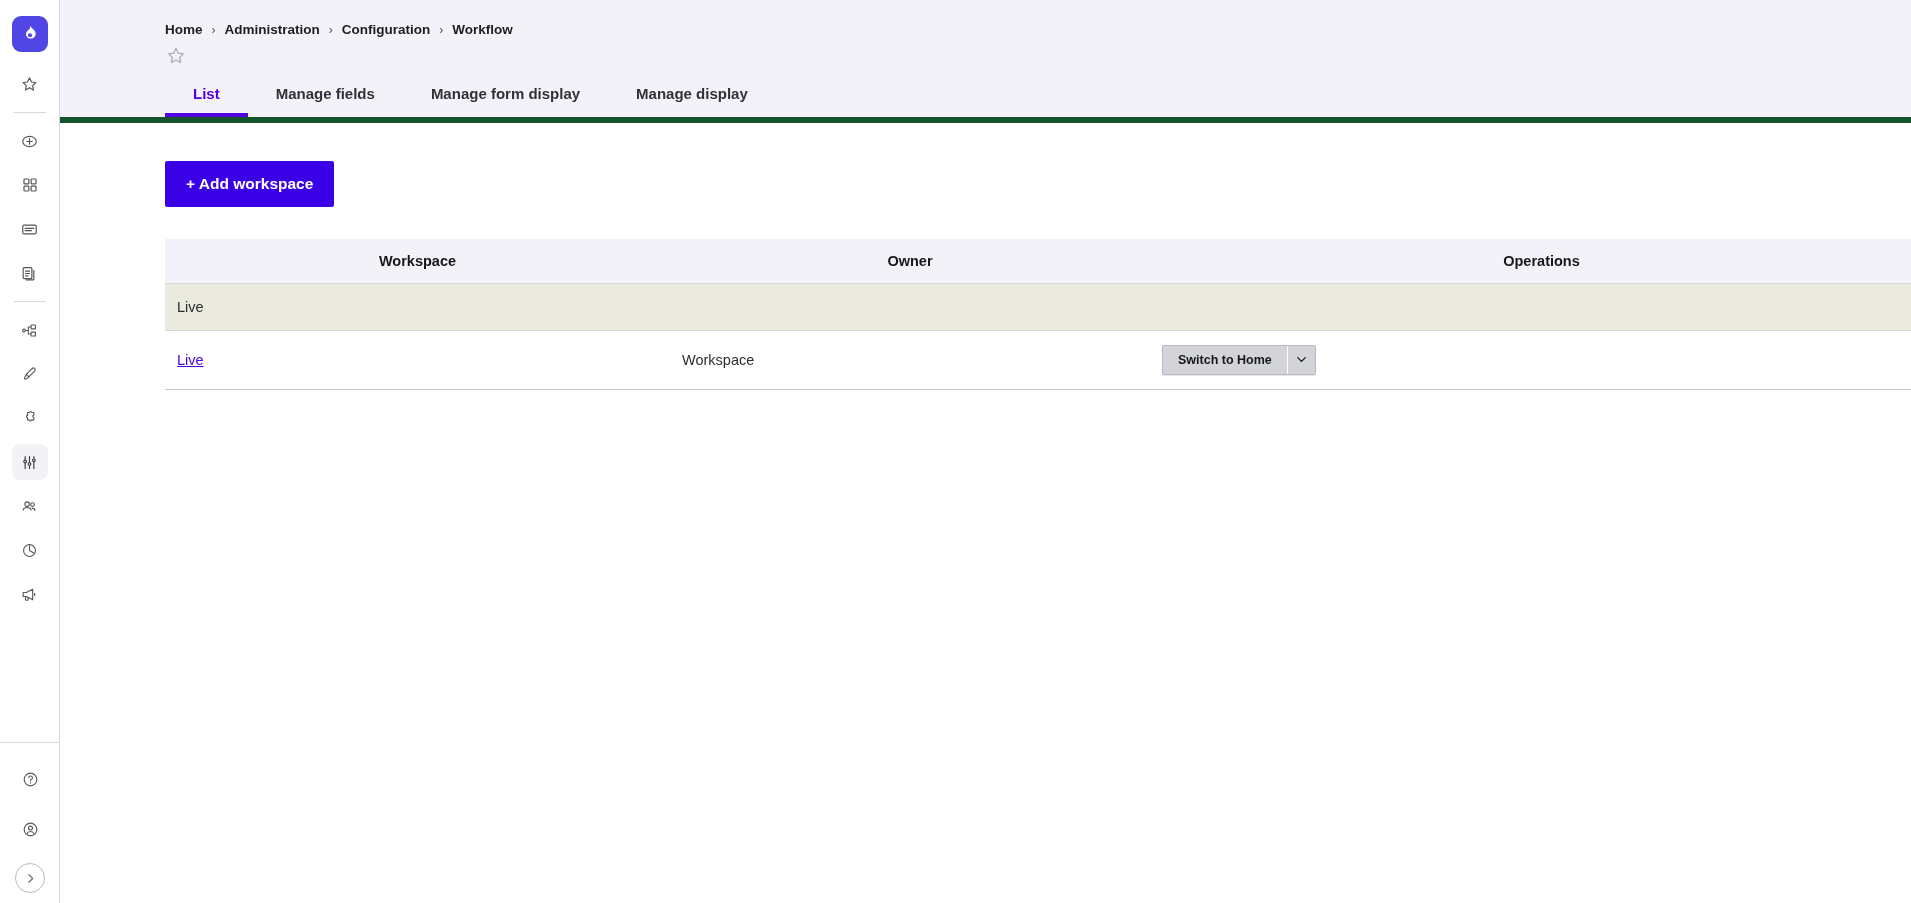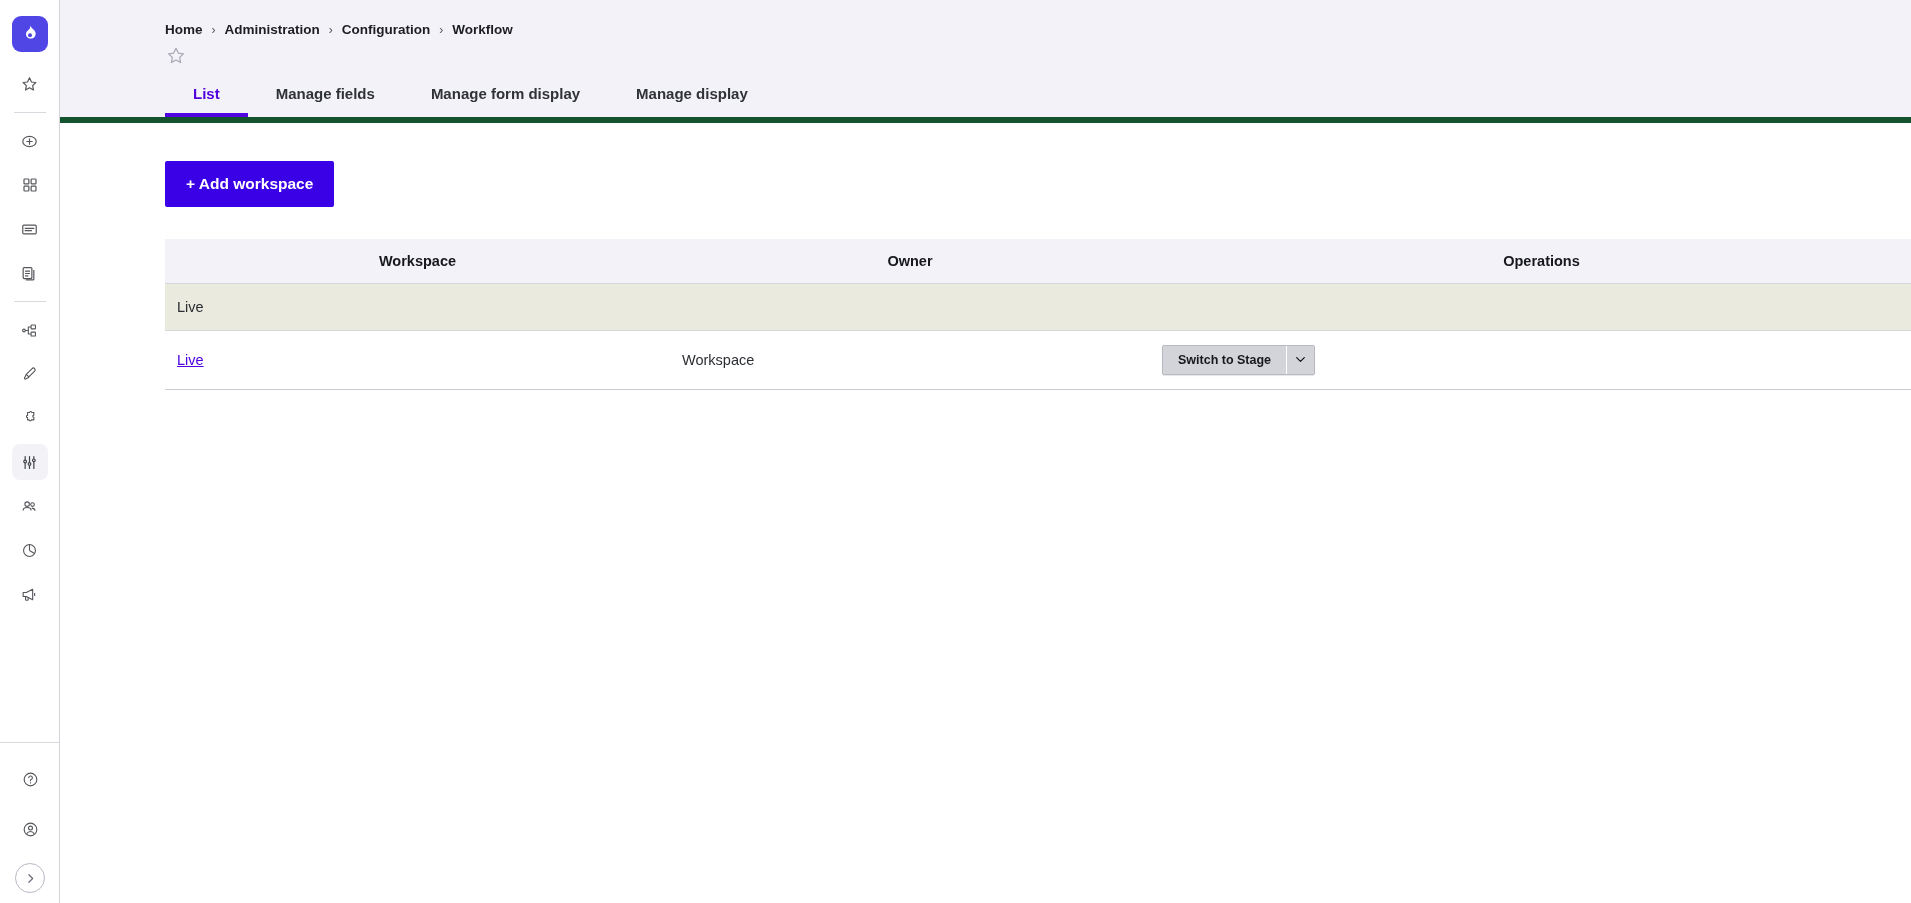--- a/index.html
+++ b/index.html
@@ -435,21 +435,21 @@
             <td></td>
           </tr>
 
           <tr class="row-stage">
             <td>
               <a class="ws-link">Live</a>
             </td>
             <td>Workspace</td>
             <td>
               <span class="op-group">
-                <button class="op-main">Switch to Stage</button>
+                <button class="op-main">Switch to Home</button>
                 <span class="op-toggle">
                   <svg width="13" height="13" viewBox="0 0 24 24" fill="none" stroke="#16181c" stroke-width="2.4" stroke-linecap="round" stroke-linejoin="round">
                     <path d="M5 8.5l7 7 7-7"></path>
                   </svg>
                 </span>
               </span>
             </td>
           </tr>
 
         </tbody>

